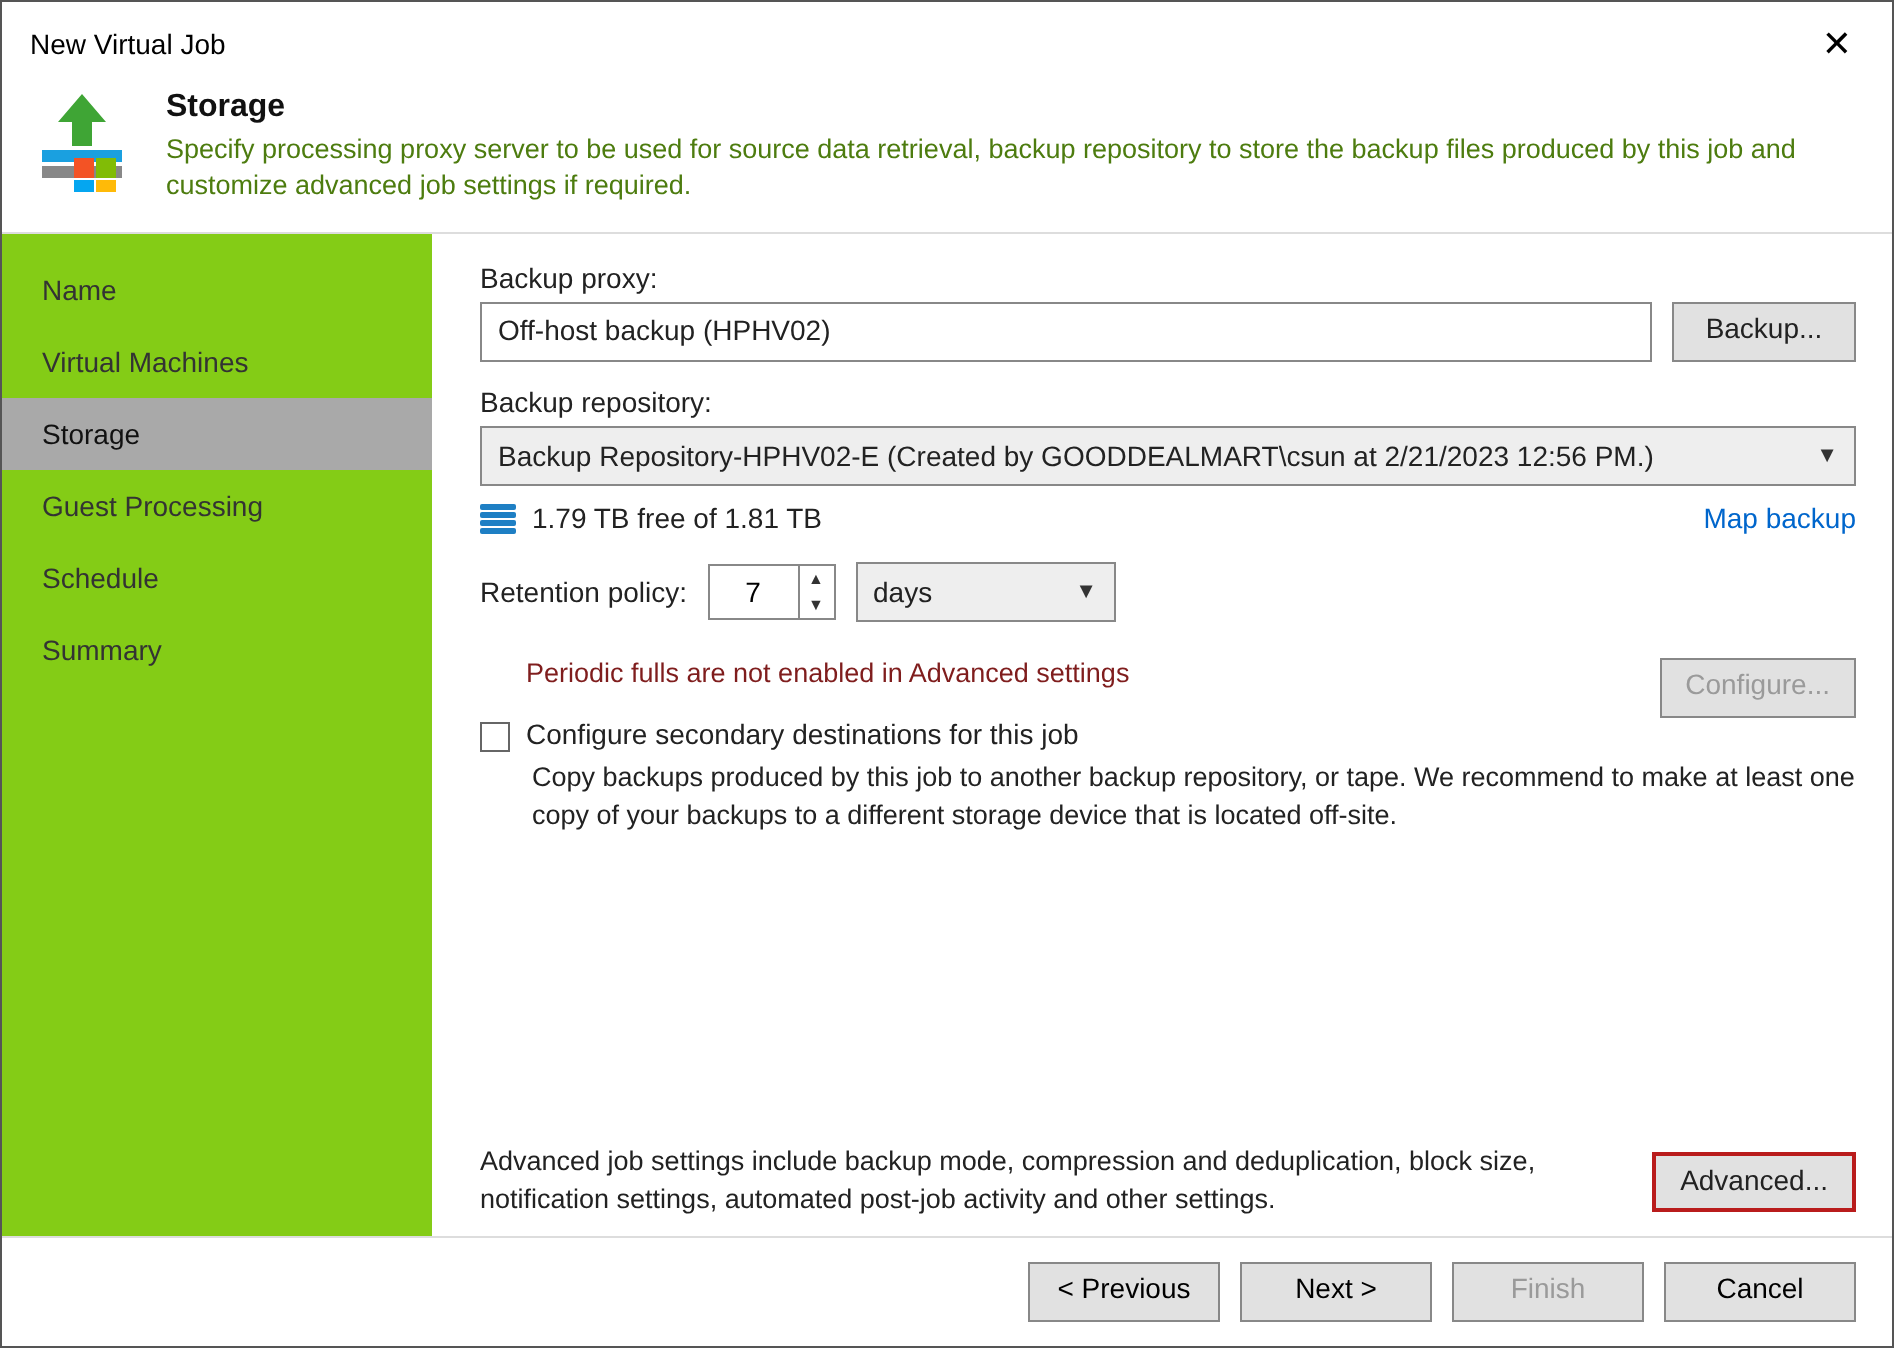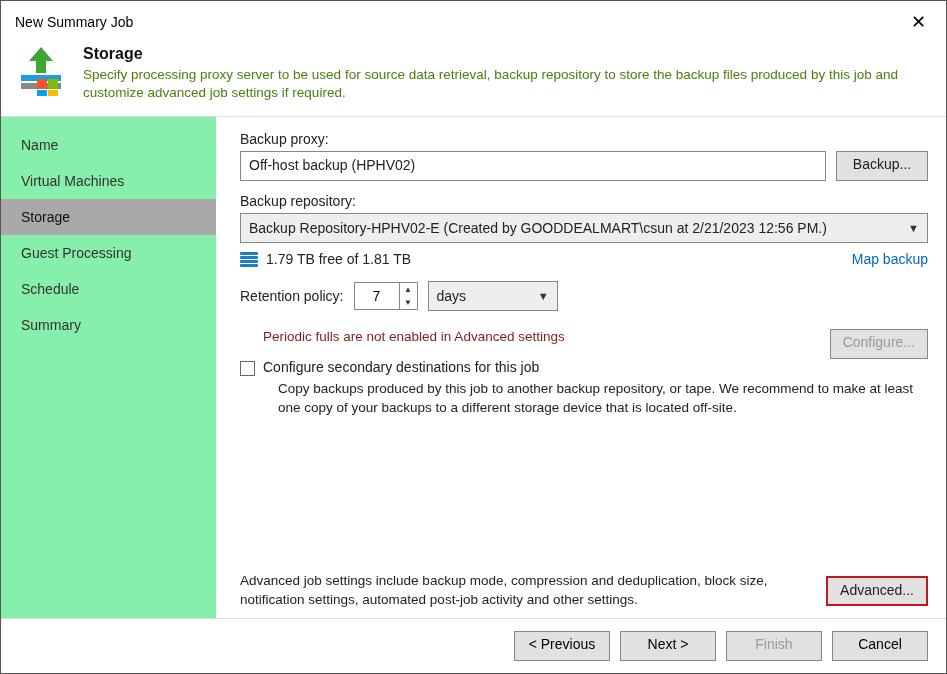--- a/index.html
+++ b/index.html
@@ -10,21 +10,21 @@
   .titlebar-title { font-size: 14px; color: #000; }
   .close-x { font-size: 18px; color: #000; padding: 2px 8px; cursor: default; }
   
   .header { display: flex; padding: 6px 14px 14px 14px; border-bottom: 1px solid #ddd; }
   .header-icon { width: 52px; height: 52px; margin-right: 16px; position: relative; flex-shrink:0; }
   .header-texts { flex: 1; }
   .header-title { font-size: 16px; font-weight: 700; color: #111; margin-bottom: 3px; }
   .header-desc { font-size: 13.5px; color: #4d7c0f; line-height: 1.35; }
   
   .body { flex: 1; display: flex; }
-  .sidebar { width: 215px; background: #86efac; padding-top: 10px; }
+  .sidebar { width: 215px; background: #84cc16; padding-top: 10px; }
   .nav-item { padding: 10px 16px 10px 20px; font-size: 14px; color: #333; }
   .nav-item.selected { background: #a9a9a9; color: #111; }
   .content { flex: 1; padding: 14px 18px 8px 24px; font-size: 14px; color: #222; display:flex; flex-direction:column; }
   .label { font-size: 14px; margin-bottom: 4px; }
   .row { display: flex; align-items: center; margin-bottom: 12px; gap: 10px; }
   .textbox { flex: 1; border: 1px solid #888; background: #fff; padding: 5px 8px; font-size: 14px; height: 30px; }
   .btn { border: 1px solid #888; background: #e1e1e1; padding: 4px 12px; font-size: 14px; height: 30px; min-width: 92px; text-align: center; }
   .btn.disabled { color: #9a9a9a; }
   .btn.primary { border: 2px solid #b91c1c; }
   .dropdown { border: 1px solid #888; background: #eee; padding: 5px 8px; font-size: 14px; height: 30px; display: flex; align-items: center; justify-content: space-between; }
@@ -35,35 +35,35 @@
   .free-text { flex:1; }
   .map-link { color:#0066cc; }
   .spinbox { display:flex; border:1px solid #888; height:28px; }
   .spinbox input { border:none; width:44px; text-align:center; font-size:14px; }
   .spinbox .arrows { width:18px; display:flex; flex-direction:column; border-left:1px solid #888; }
   .spinbox .arrows div { flex:1; font-size:8px; display:flex; align-items:center; justify-content:center; color:#333;}
   .unit-dd { width:130px; }
   .chkrow { display:flex; align-items:flex-start; margin-bottom:4px; }
   .chk { width:15px; height:15px; border:1px solid #666; margin-right:8px; margin-top:2px; background:#fff; flex-shrink:0; }
   .hint { color:#7f1d1d; font-size:13.5px; margin-left:23px; margin-bottom:14px; }
-  .desc { font-size:13.5px; color:#222; margin-left:38px; line-height:1.4; }
+  .desc { font-size:13.5px; color:#222; margin-left:26px; line-height:1.4; }
   .flex-spacer { flex:1; }
   .adv-row { display:flex; align-items:center; gap:18px; margin-top:14px; }
   .adv-text { flex:1; font-size:13.5px; color:#222; line-height:1.4; }
   
   .footer { border-top:1px solid #ddd; padding:12px 18px; display:flex; justify-content:flex-end; gap:10px; }
   .footer .btn { min-width:96px; }
 </style>
 </head>
 <body>
 
 <div class="window">
 
   <div class="titlebar">
-    <div class="titlebar-title">New Summary Job</div>
+    <div class="titlebar-title">New Virtual Job</div>
     <div class="close-x">✕</div>
   </div>
 
   <div class="header">
     <div class="header-icon">
       <svg viewBox="0 0 52 52" width="52" height="52">
 
         <path d="M26 2 L38 16 L31 16 L31 28 L21 28 L21 16 L14 16 Z" fill="#3fa535"></path>
 
         <rect x="6" y="30" width="40" height="6" fill="#1aa0e0"></rect>

